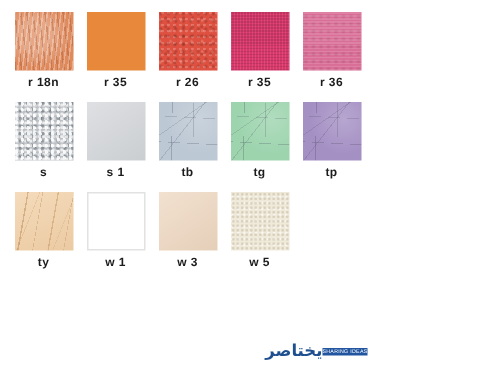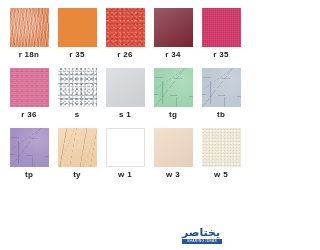--- a/index.html
+++ b/index.html
@@ -107,23 +107,23 @@
     content:"";position:absolute;inset:0;
     background-image:
       radial-gradient(circle at 50% 50%,rgba(190,180,155,.50) 0 .7px,rgba(0,0,0,0) 1.1px),
       radial-gradient(circle at 20% 80%,rgba(255,255,255,.55) 0 .7px,rgba(0,0,0,0) 1.1px);
     background-size:3px 3px,4px 4px;
   }
   .tex-plain::after{content:"";position:absolute;inset:0;}
 
   
   #watermark{
-    position:absolute;right:22px;bottom:6px;
+    position:absolute;right:5px;bottom:6px;
     width:46px;height:20px;
-    display:flex;flex-direction:column;align-items:flex-start;justify-content:flex-end;
+    display:flex;flex-direction:row;align-items:center;justify-content:flex-end;
   }
   .wm-script{
     font-size:11px;font-weight:bold;color:#1f4f8f;
     line-height:10px;letter-spacing:-0.5px;
     font-family:"DejaVu Sans",sans-serif;
     direction:rtl;
   }
   .wm-bar{
     margin-top:1px;
     width:40px;height:5px;
@@ -147,46 +147,42 @@
       </div>
       <div class="swatch-cell">
         <div class="swatch-chip tex-plain" style="background: rgb(232, 136, 58);"></div>
         <div class="swatch-label">r 35</div>
       </div>
       <div class="swatch-cell">
         <div class="swatch-chip tex-pebble" style="background: rgb(222, 80, 64);"></div>
         <div class="swatch-label">r 26</div>
       </div>
       <div class="swatch-cell">
-        <div class="swatch-chip tex-smooth" style="background: rgb(123, 36, 51);"></div>
-        <div class="swatch-label">r 34</div>
-      </div>
-      <div class="swatch-cell">
         <div class="swatch-chip tex-weave" style="background: rgb(216, 55, 106);"></div>
         <div class="swatch-label">r 35</div>
       </div>
       <div class="swatch-cell">
         <div class="swatch-chip tex-fine" style="background: rgb(217, 110, 150);"></div>
         <div class="swatch-label">r 36</div>
       </div>
       <div class="swatch-cell">
         <div class="swatch-chip tex-speckle" style="background: rgb(188, 192, 196);"></div>
         <div class="swatch-label">s</div>
       </div>
       <div class="swatch-cell">
         <div class="swatch-chip tex-smooth" style="background: rgb(211, 214, 217);"></div>
         <div class="swatch-label">s 1</div>
       </div>
       <div class="swatch-cell">
+        <div class="swatch-chip tex-crackle" style="background: rgb(188, 200, 212);"></div>
+        <div class="swatch-label">tb</div>
+      </div>
+      <div class="swatch-cell">
         <div class="swatch-chip tex-crackle" style="background: rgb(157, 212, 174);"></div>
         <div class="swatch-label">tg</div>
-      </div>
-      <div class="swatch-cell">
-        <div class="swatch-chip tex-crackle" style="background: rgb(188, 200, 212);"></div>
-        <div class="swatch-label">tb</div>
       </div>
       <div class="swatch-cell">
         <div class="swatch-chip tex-crackle" style="background: rgb(165, 144, 196);"></div>
         <div class="swatch-label">tp</div>
       </div>
       <div class="swatch-cell">
         <div class="swatch-chip tex-wood" style="background: rgb(242, 209, 168);"></div>
         <div class="swatch-label">ty</div>
       </div>
       <div class="swatch-cell">

